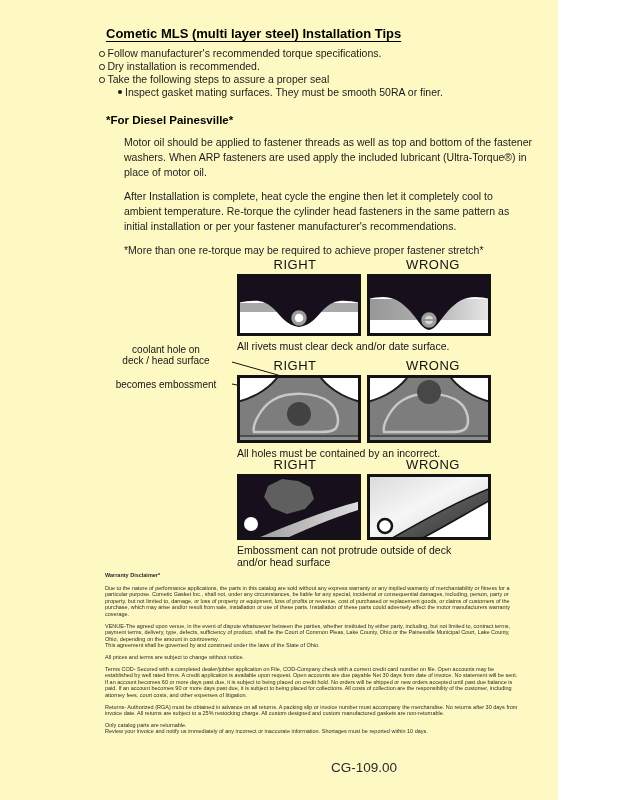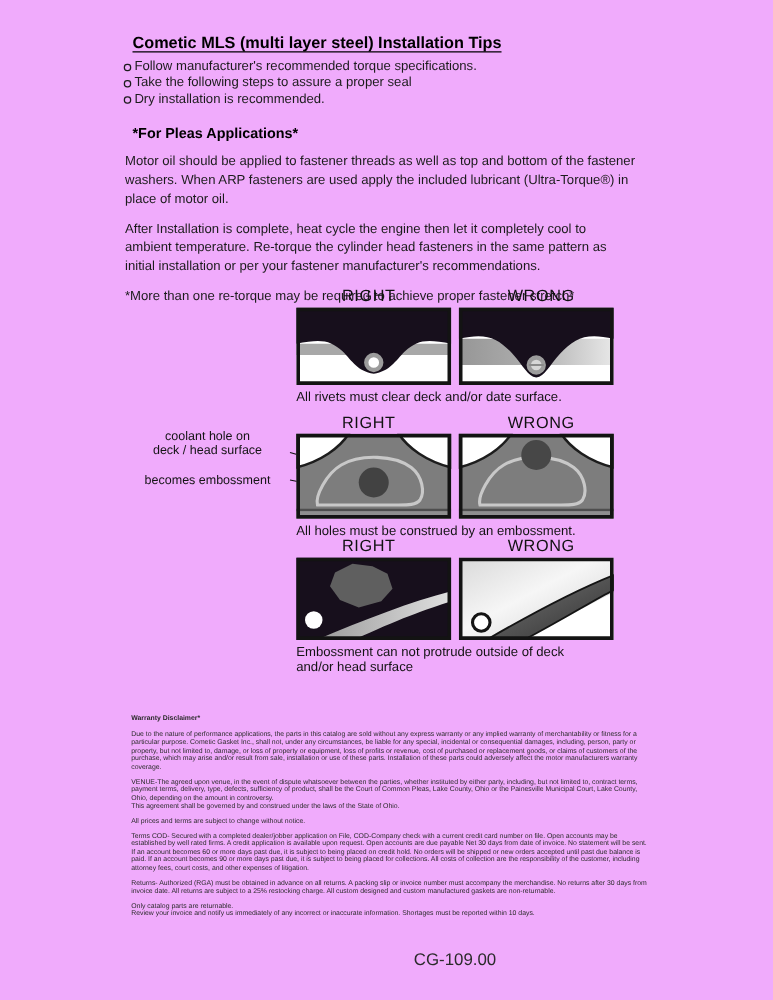--- a/index.html
+++ b/index.html
@@ -1,34 +1,34 @@
 <!DOCTYPE html>
 <html><head>
 <meta charset="utf-8">
 <style>
   html,body{margin:0;padding:0;background:#ffffff;}
-  .page{position:relative;width:618px;height:800px;background:#f0abfc;overflow:hidden;
+  .page{position:relative;width:558px;height:800px;background:#fef9c3;overflow:hidden;
         font-family:"Liberation Sans","DejaVu Sans",sans-serif;color:#1c1c1c;}
   
   .content{position:absolute;left:99px;top:26px;width:424px;}
   .title{margin:0 0 6px 7px;font-size:13px;font-weight:bold;color:#000;
          text-decoration:underline;text-underline-offset:3px;}
   .tips{margin:0;padding:0;list-style:none;font-size:10.5px;line-height:13px;}
   .tip{display:flex;align-items:flex-start;}
   .obullet{flex:0 0 auto;width:3.5px;height:3.5px;border:1px solid #1c1c1c;border-radius:50%;
            margin:4px 3px 0 0;}
   .fbullet{flex:0 0 auto;width:4px;height:4px;background:#1c1c1c;border-radius:50%;
            margin:4px 3px 0 0;}
   .subtips{margin:0 0 0 19px;padding:0;list-style:none;}
   .h2{margin:15px 0 0 7px;font-size:11.5px;font-weight:bold;color:#000;}
-  .para{margin:9px 0 0 1px;width:408px;font-size:10.5px;line-height:15px;}
+  .para{margin:9px 0 0 25px;width:408px;font-size:10.5px;line-height:15px;}
   
   .fig{position:absolute;left:237px;width:254px;}
   .fig1{top:229px;} .fig2{top:330px;} .fig3{top:429px;}
-  .fig-labels{display:flex;gap:22px;height:15px;margin-bottom:2px;}
+  .fig-labels{display:flex;gap:22px;height:15px;margin-bottom:2px;margin-top:28px;}
   .flabel{width:124px;text-align:center;font-size:13px;letter-spacing:.5px;color:#111;}
   .fig-panels{display:flex;gap:6px;}
   .fig-panels svg{display:block;}
   .fig-caption{margin-top:4px;font-size:10.5px;line-height:12px;color:#141414;white-space:pre-line;}
   .ann{position:absolute;left:100px;width:132px;text-align:center;font-size:10px;
        line-height:11px;color:#141414;white-space:pre-line;}
   .ann-hole{top:344px;} .ann-emboss{top:379px;}
   .leaders{position:absolute;left:184px;top:344px;}
   
   .legal{position:absolute;left:105px;top:572px;width:414px;font-size:5.5px;
@@ -46,30 +46,34 @@
 
   <div class="content">
     <h1 class="title">Cometic MLS (multi layer steel) Installation Tips</h1>
     <ul class="tips">
       <li class="tip">
         <span class="obullet"></span>
         <span>Follow manufacturer's recommended torque specifications.</span>
       </li>
       <li class="tip">
         <span class="obullet"></span>
+        <span>Dry installation is recommended.</span>
+      </li>
+      <li class="tip">
+        <span class="obullet"></span>
         <span>Take the following steps to assure a proper seal</span>
-      </li>
-      <li class="tip">
-        <span class="obullet"></span>
-        <span>Dry installation is recommended.</span>
       </li>
     </ul>
     <ul class="tips subtips">
+      <li class="tip">
+        <span class="fbullet"></span>
+        <span>Inspect gasket mating surfaces.  They must be smooth 50RA or finer.</span>
+      </li>
     </ul>
-    <h2 class="h2">*For Pleas Applications*</h2>
+    <h2 class="h2">*For Diesel Painesville*</h2>
     <p class="para">Motor oil should be applied to fastener threads as well as top and bottom of the fastener washers. When ARP fasteners are used apply the included lubricant (Ultra-Torque®) in place of motor oil.</p>
     <p class="para">After Installation is complete, heat cycle the engine then let it completely cool to ambient temperature. Re-torque the cylinder head fasteners in the same pattern as initial installation or per your fastener manufacturer's recommendations.</p>
     <p class="para">*More than one re-torque may be required to achieve proper fastener stretch*</p>
   </div>
 
   <div class="fig fig1">
     <div class="fig-labels">
       <span class="flabel">RIGHT</span>
       <span class="flabel">WRONG</span>
     </div>
@@ -127,21 +131,21 @@
         <rect width="124" height="68" fill="#7d7d7d"></rect>
         <path d="M0,0 H42 C35,11 20,22 0,27 Z" fill="#ffffff" stroke="#1d1d1d" stroke-width="2"></path>
         <path d="M124,0 H82 C89,11 104,22 124,27 Z" fill="#ffffff" stroke="#1d1d1d" stroke-width="2"></path>
         <line x1="0" y1="61" x2="124" y2="61" stroke="#4e4e4e" stroke-width="2"></line>
         <rect y="62" width="124" height="6" fill="#8f8f8f"></rect>
         <path d="M17,57 C15,50 24,32 36,25 C51,16 79,17 92,27 C101,34 103,47 99,53 C96,57 89,57 82,57 Z" fill="none" stroke="#c8c8c8" stroke-width="2.5"></path>
         <circle cx="62" cy="17" r="12" fill="#474747"></circle>
         <rect x="1.5" y="1.5" width="121" height="65" fill="none" stroke="#131313" stroke-width="3"></rect>
       </svg>
     </div>
-    <div class="fig-caption">All holes must be construed by an embossment.</div>
+    <div class="fig-caption">All holes must be contained by an incorrect.</div>
   </div>
 
   <div class="fig fig3">
     <div class="fig-labels">
       <span class="flabel">RIGHT</span>
       <span class="flabel">WRONG</span>
     </div>
     <div class="fig-panels">
       <svg width="124" height="66" viewBox="0 0 124 66">
         <defs>

